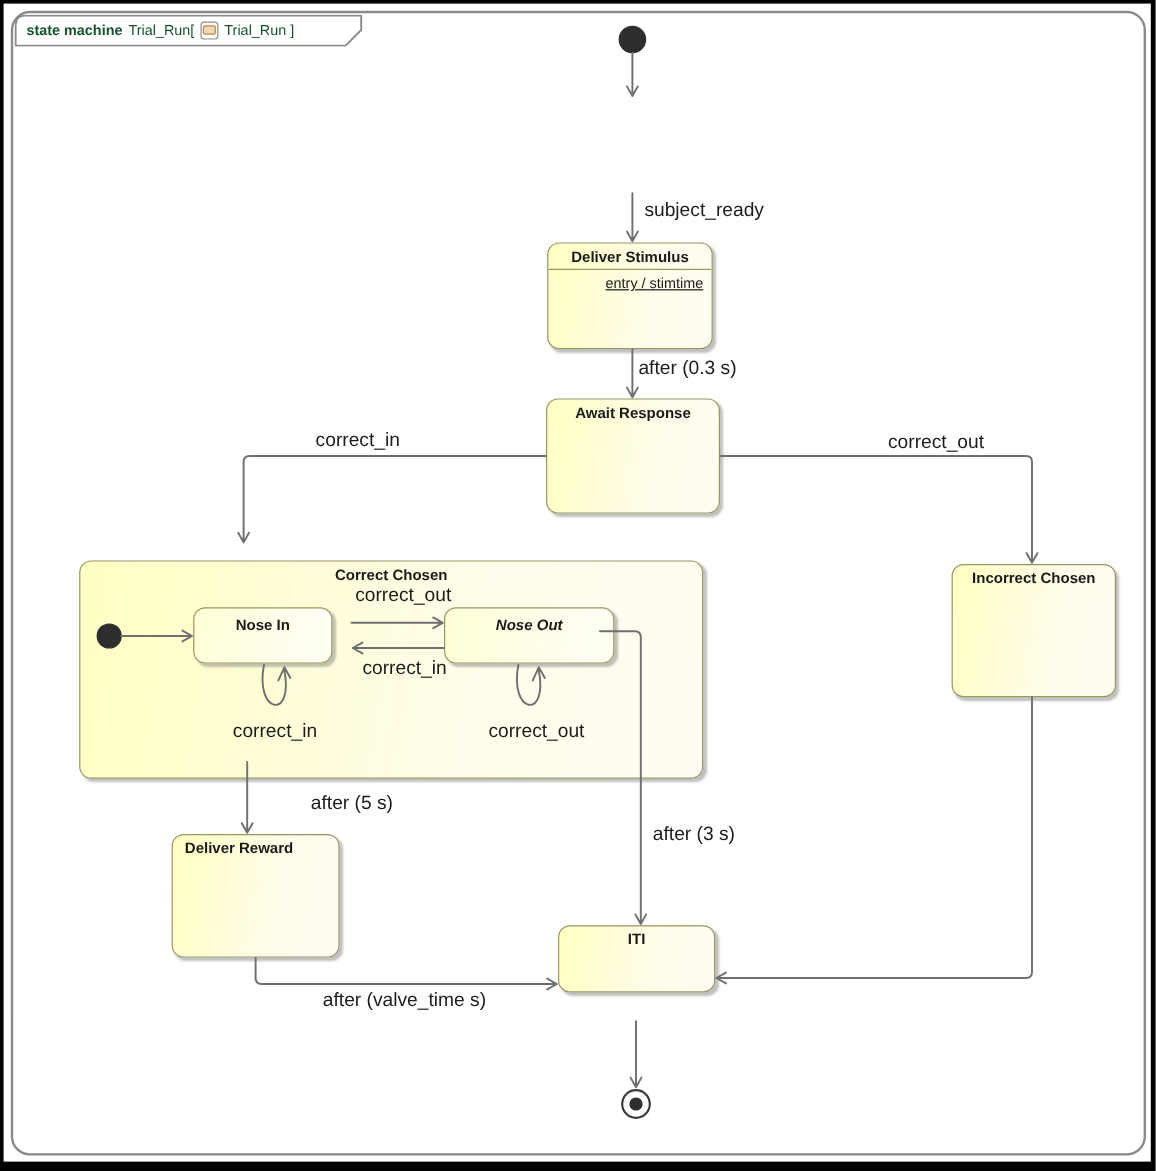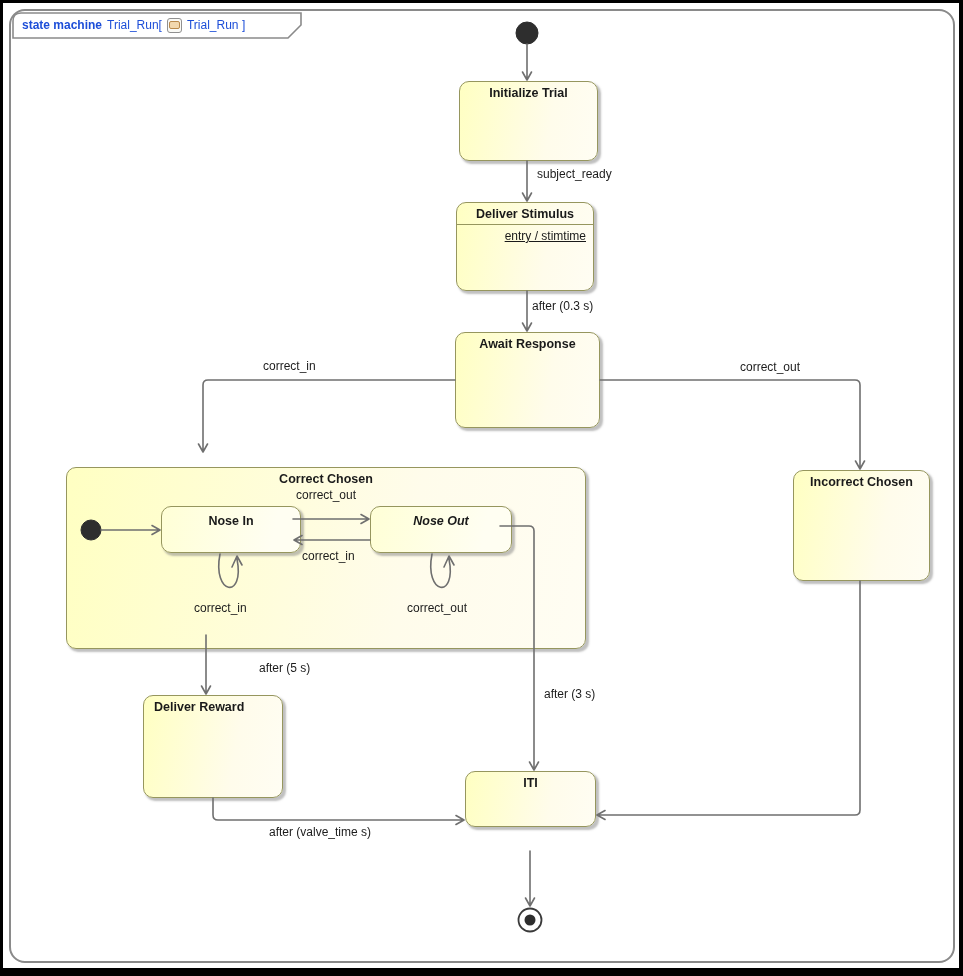--- a/index.html
+++ b/index.html
@@ -10,21 +10,21 @@
   }
   .page{position:absolute;left:3px;top:3px;width:956px;height:965px;background:#ffffff;}
   .frame{
     position:absolute;left:6px;top:6px;width:942px;height:950px;
     border:2px solid #8a8a8a;border-radius:16px;background:#ffffff;
   }
   .tab{position:absolute;left:9px;top:9px;width:292px;height:27px;}
   .tab svg{position:absolute;left:0;top:0;}
   .tab-content{
     position:absolute;left:10px;top:3px;height:20px;display:flex;align-items:center;gap:5px;
-    font-size:12px;color:#1d4ed8;white-space:nowrap;
+    font-size:12px;color:#14532d;white-space:nowrap;
   }
   .tab-kw{font-weight:bold;}
   .dgm-icon{
     width:15px;height:15px;border:1px solid #909090;border-radius:3px;background:#fafaf6;
     display:inline-flex;align-items:center;justify-content:center;box-sizing:border-box;
   }
   .dgm-icon i{display:block;width:9px;height:6px;border:1px solid #b98a4d;background:#f2d8ae;border-radius:2px;}
 
   
   .state{
@@ -37,21 +37,21 @@
   .state .title{
     font-weight:bold;font-size:12.5px;text-align:center;padding-top:4px;
   }
   .state .sep{border-top:1px solid #96965e;margin-top:3px;}
   .state .body{font-size:12px;padding:4px 7px;text-align:right;text-decoration:underline;}
   .composite{z-index:1;}
   .inner{z-index:2;background:linear-gradient(100deg,#ffffd6 0%,#fffef2 80%);}
 
   
   .tlabel{
-    position:absolute;font-size:12px;color:#1c1c1c;white-space:nowrap;z-index:4;
+    position:absolute;font-size:16px;color:#1c1c1c;white-space:nowrap;z-index:4;
   }
 
   svg.wires{position:absolute;left:0;top:0;z-index:3;pointer-events:none;}
   .wire{fill:none;stroke:#6f6f6f;stroke-width:1.6;stroke-linejoin:round;stroke-linecap:round;}
 </style>
 </head>
 <body>
 
 <div class="page">
 
@@ -64,39 +64,36 @@
     <div class="tab-content">
       <span class="tab-kw">state machine</span>
       <span>Trial_Run[</span>
       <span class="dgm-icon">
           <i></i>
         </span>
       <span>Trial_Run ]</span>
     </div>
   </div>
 
-  <div class="state" style="left:456px;top:78px;width:139px;height:80px;">
-    <div class="title">Initialize Trial</div>
-  </div>
 
   <div class="state" style="left:453px;top:199px;width:138px;height:89px;border-radius:10px;">
     <div class="title">Deliver Stimulus</div>
     <div class="sep"></div>
     <div class="body">entry / stimtime</div>
   </div>
 
   <div class="state" style="left:452px;top:329px;width:145px;height:96px;">
     <div class="title">Await Response</div>
   </div>
 
   <div class="state composite" style="left:63px;top:464px;width:520px;height:182px;">
     <div class="title">Correct Chosen</div>
   </div>
 
-  <div class="state inner" style="left:158px;top:503px;width:140px;height:47px;">
+  <div class="state inner" style="left:158px;top:503px;width:116px;height:47px;">
     <div class="title" style="padding-top:7px;">Nose In</div>
   </div>
 
   <div class="state inner" style="left:367px;top:503px;width:142px;height:47px;font-style:italic;">
     <div class="title" style="padding-top:7px;">Nose Out</div>
   </div>
 
   <div class="state" style="left:790px;top:467px;width:137px;height:111px;">
     <div class="title">Incorrect Chosen</div>
   </div>

